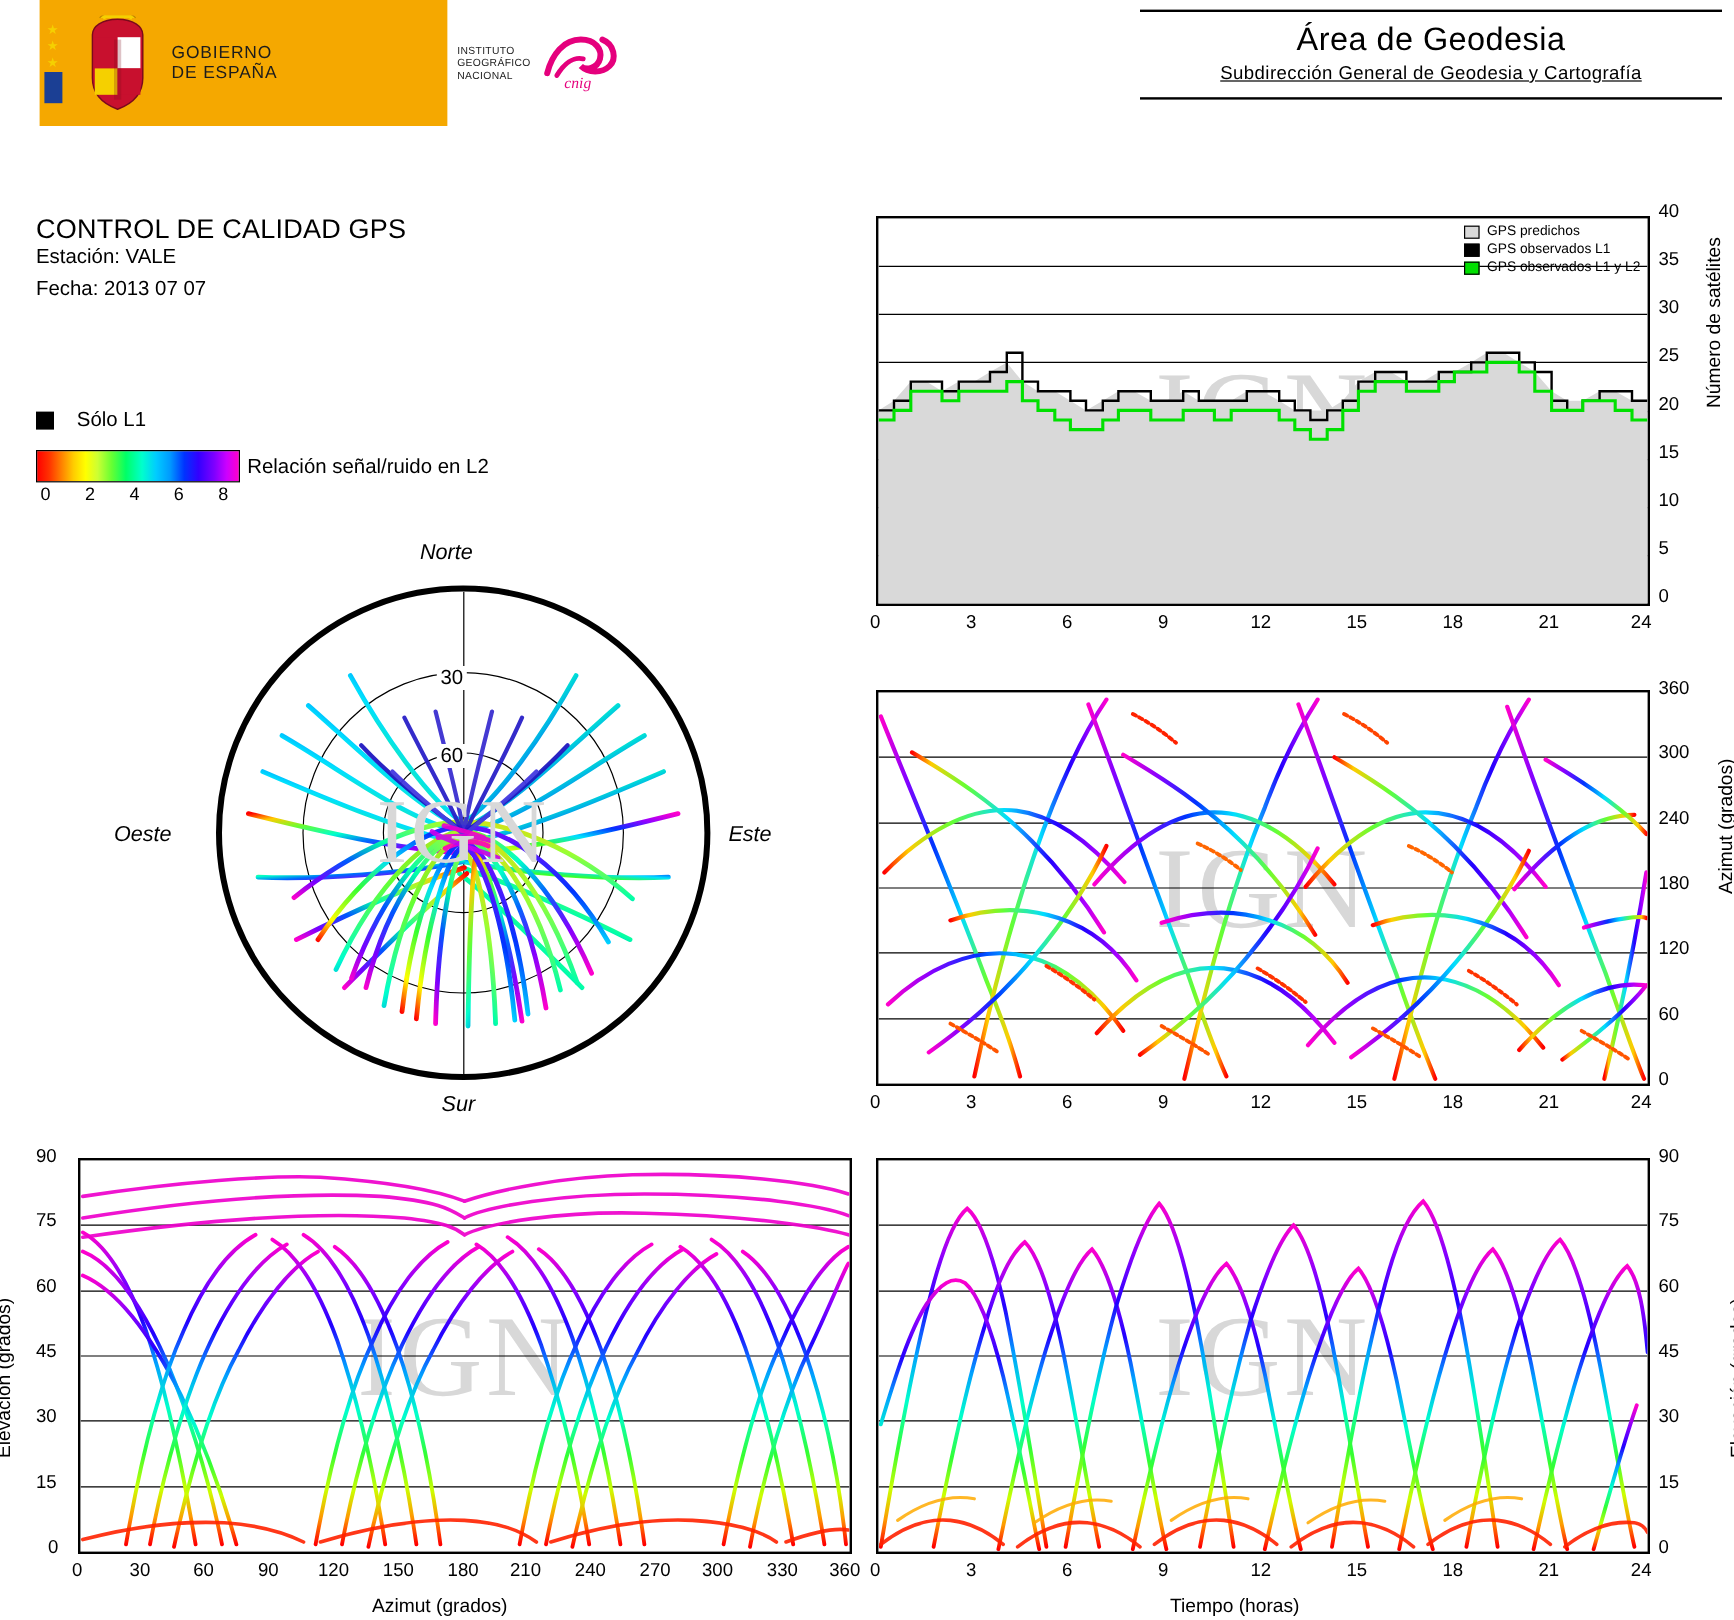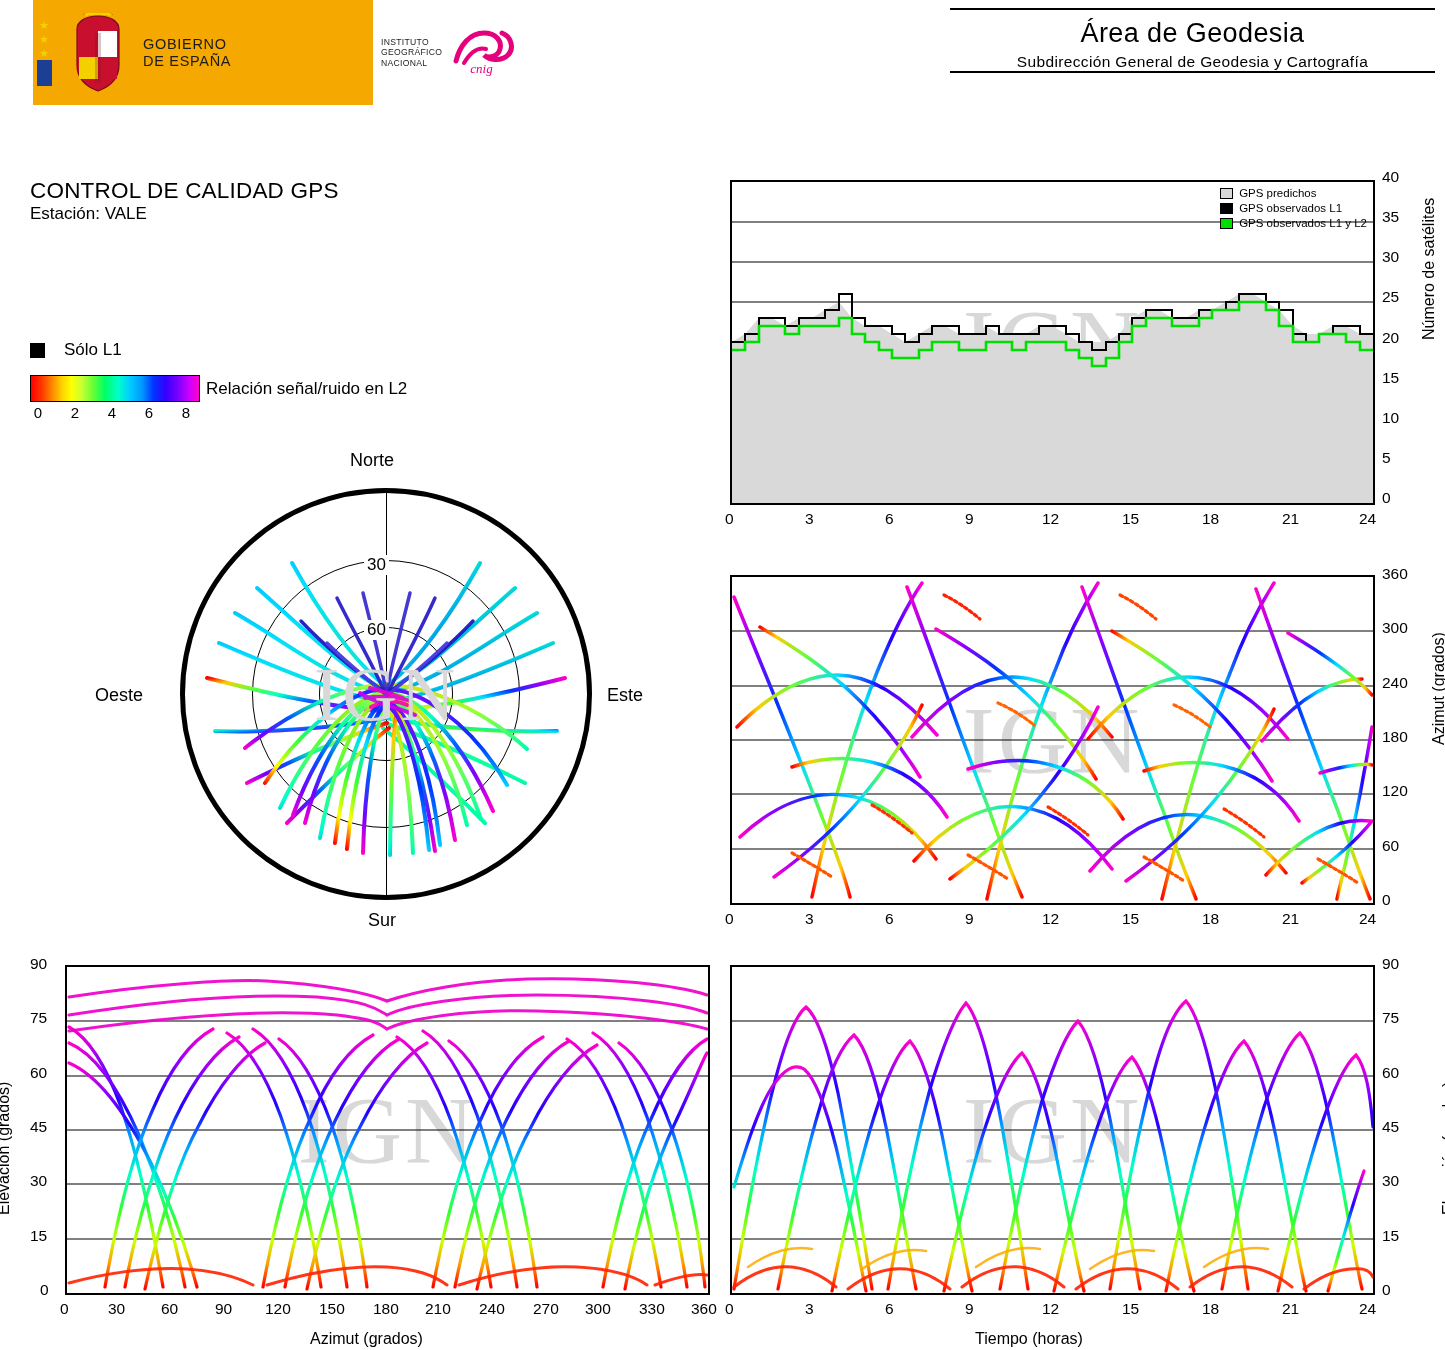--- a/index.html
+++ b/index.html
@@ -132,20 +132,22 @@
   }
   #hr-title {
     font-size: 27px;
     letter-spacing: 0.4px;
     padding: 8px 0 4px 0;
     font-weight: 400;
   }
   #hr-sub {
     font-size: 15.5px;
     letter-spacing: 0.35px;
+    padding-bottom: 10px;
+    text-decoration: underline;
   }
 
   
   #info-block {
     position: absolute;
     left: 30px; top: 178px;
     width: 420px;
   }
   #info-title {
     font-size: 22.5px;
@@ -282,20 +284,21 @@
     box-sizing: border-box;
   }
   .sky-axis-v {
     position: absolute;
     top: 0; bottom: 0; left: 50%;
     width: 1px; background: #000;
   }
   .sky-dirlabel {
     position: absolute;
     font-size: 18px;
+    font-style: italic;
   }
   .sky-elevlabel {
     position: absolute;
     font-size: 17px;
     background: #fff;
     padding: 0 3px;
   }
   svg { display: block; }
 </style>
 </head>
@@ -351,20 +354,21 @@
     <div class="hr-line"></div>
     <div id="hr-title">Área de Geodesia</div>
     <div id="hr-sub">Subdirección General de Geodesia y Cartografía</div>
     <div class="hr-line"></div>
   </div>
 </div>
 
 <div id="info-block">
   <div id="info-title">CONTROL DE CALIDAD GPS</div>
   <div class="info-line">Estación: VALE</div>
+  <div class="info-line">Fecha: 2013 07 07</div>
 </div>
 
 <div id="legend-l1">
   <span class="sq"></span>
   <span class="lbl">Sólo L1</span>
 </div>
 
 <div id="cbar-wrap">
   <div id="cbar"></div>
   <div id="cbar-label">Relación señal/ruido en L2</div>

